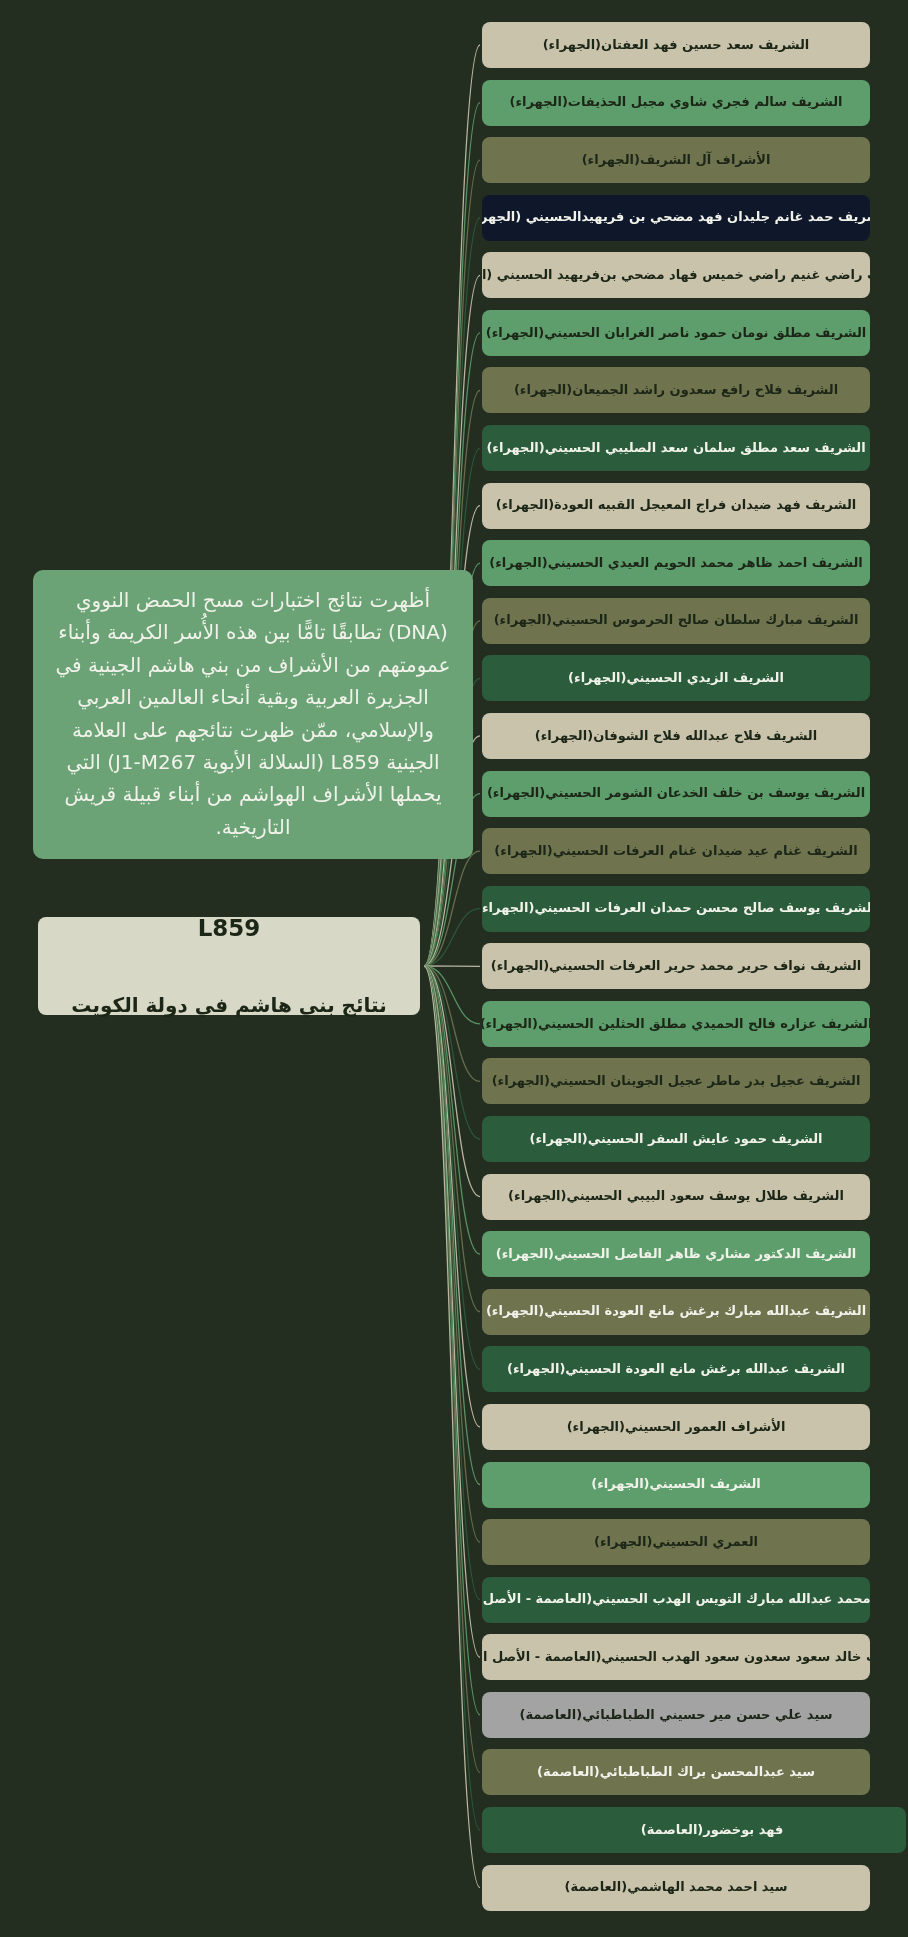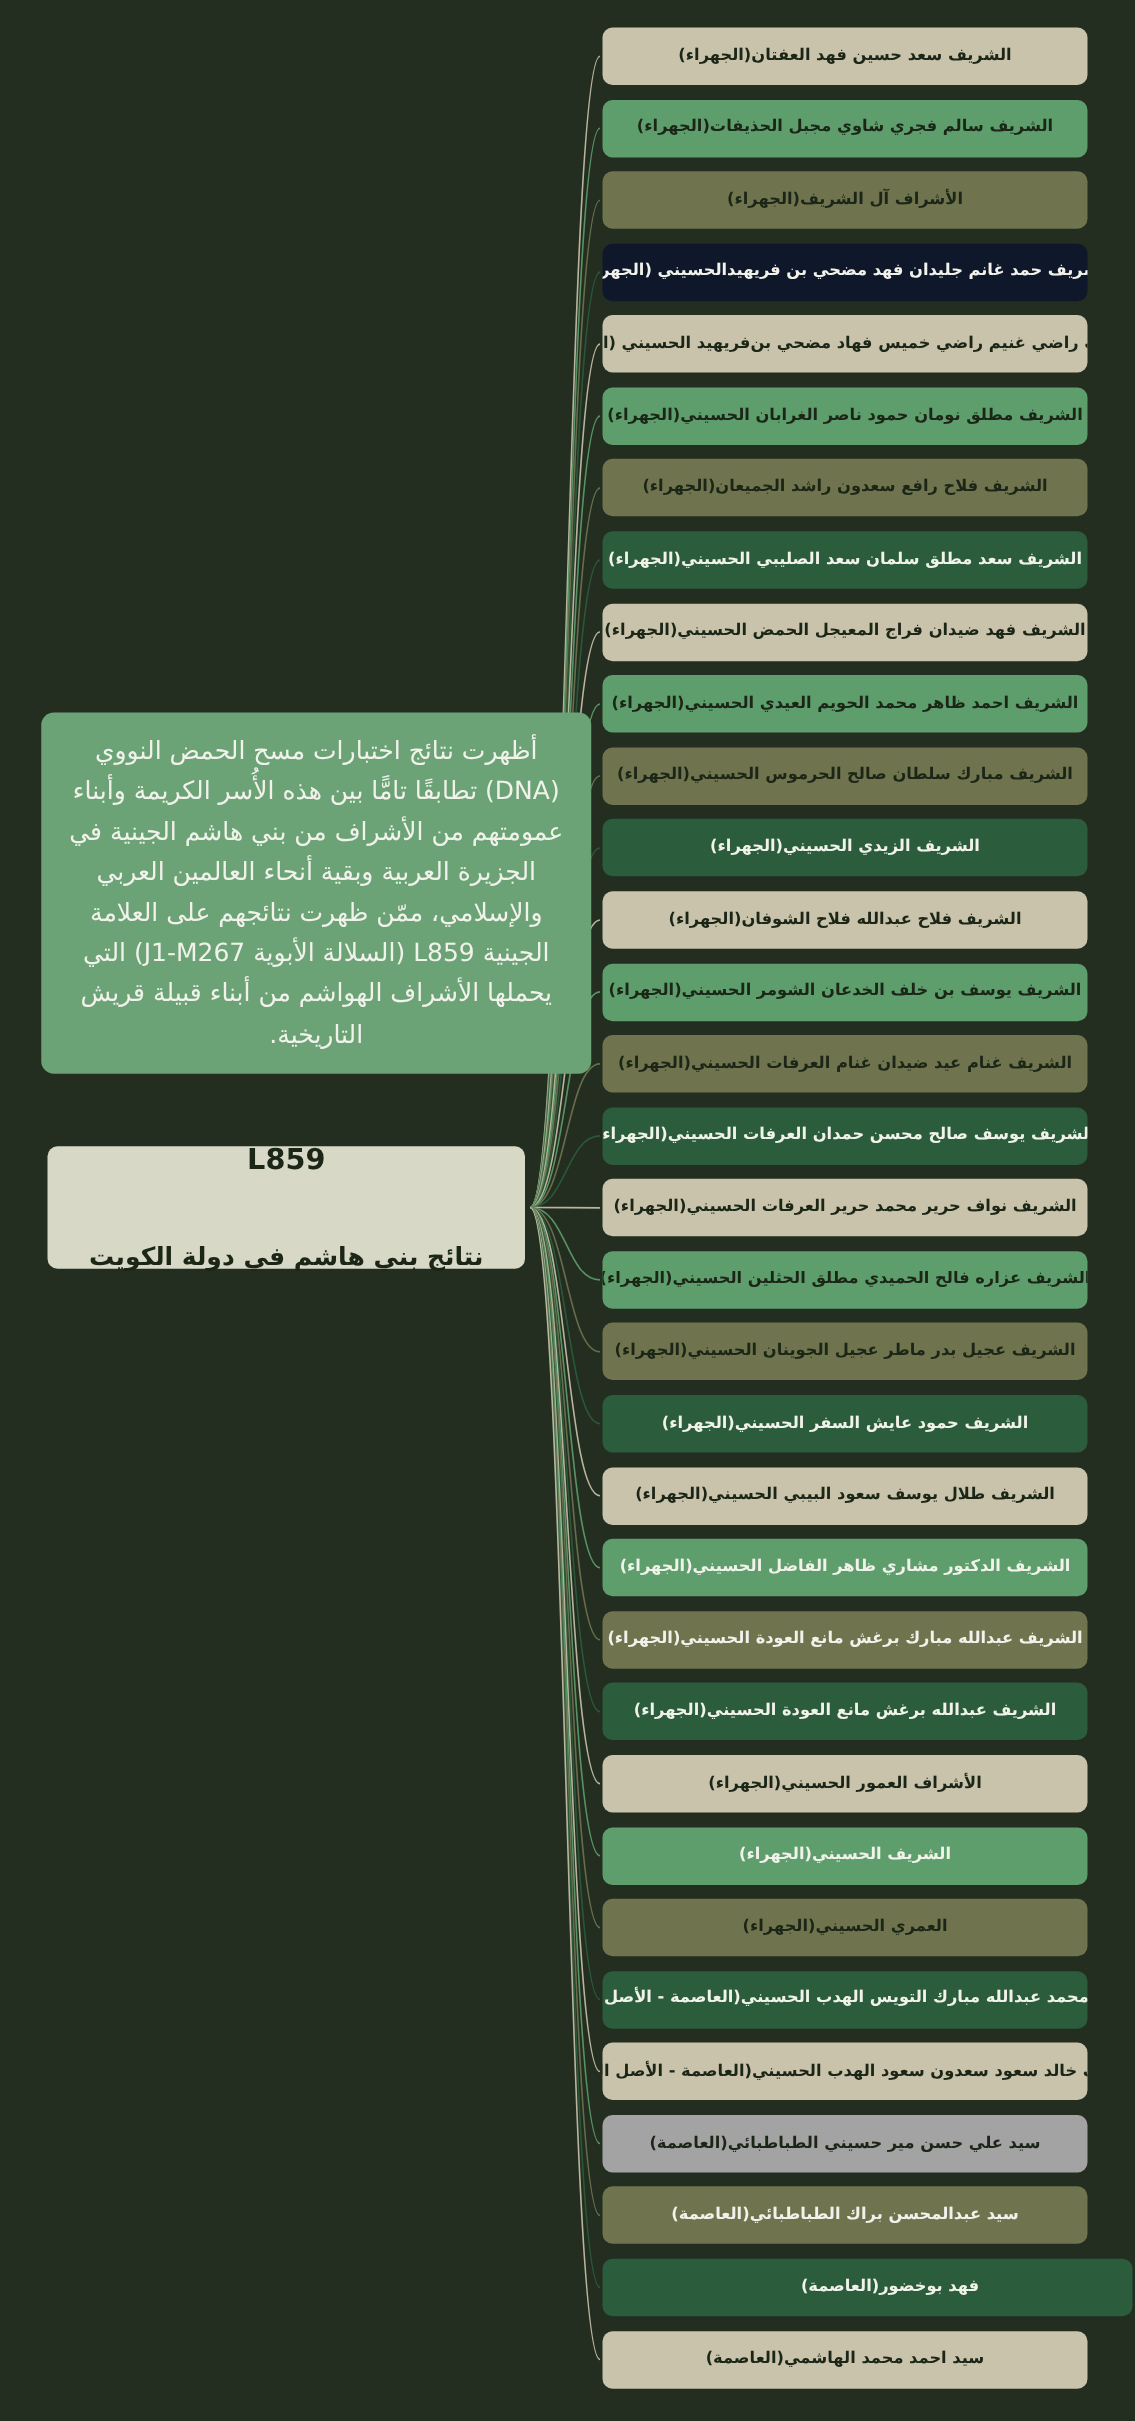--- a/index.html
+++ b/index.html
@@ -104,21 +104,21 @@
     </div>
     <div class="node-box" style="top: 367.48px; background: rgb(111, 116, 79); color: rgb(28, 38, 23);">
       <div class="l1">الشريف فلاح رافع سعدون راشد الجميعان</div>
       <div class="l2">(الجهراء)</div>
     </div>
     <div class="node-box" style="top: 425.06px; background: rgb(43, 92, 60); color: rgb(241, 242, 234);">
       <div class="l1">الشريف سعد مطلق سلمان سعد الصليبي الحسيني</div>
       <div class="l2">(الجهراء)</div>
     </div>
     <div class="node-box" style="top: 482.64px; background: rgb(201, 195, 172); color: rgb(28, 38, 23);">
-      <div class="l1">الشريف فهد ضيدان فراج المعيجل الحمض الحسيني</div>
+      <div class="l1">الشريف فهد ضيدان فراج المعيجل القبيه العودة</div>
       <div class="l2">(الجهراء)</div>
     </div>
     <div class="node-box" style="top: 540.22px; background: rgb(93, 158, 108); color: rgb(28, 38, 23);">
       <div class="l1">الشريف احمد ظاهر محمد الحويم العيدي الحسيني</div>
       <div class="l2">(الجهراء)</div>
     </div>
     <div class="node-box" style="top: 597.8px; background: rgb(111, 116, 79); color: rgb(28, 38, 23);">
       <div class="l1">الشريف مبارك سلطان صالح الحرموس الحسيني</div>
       <div class="l2">(الجهراء)</div>
     </div>

